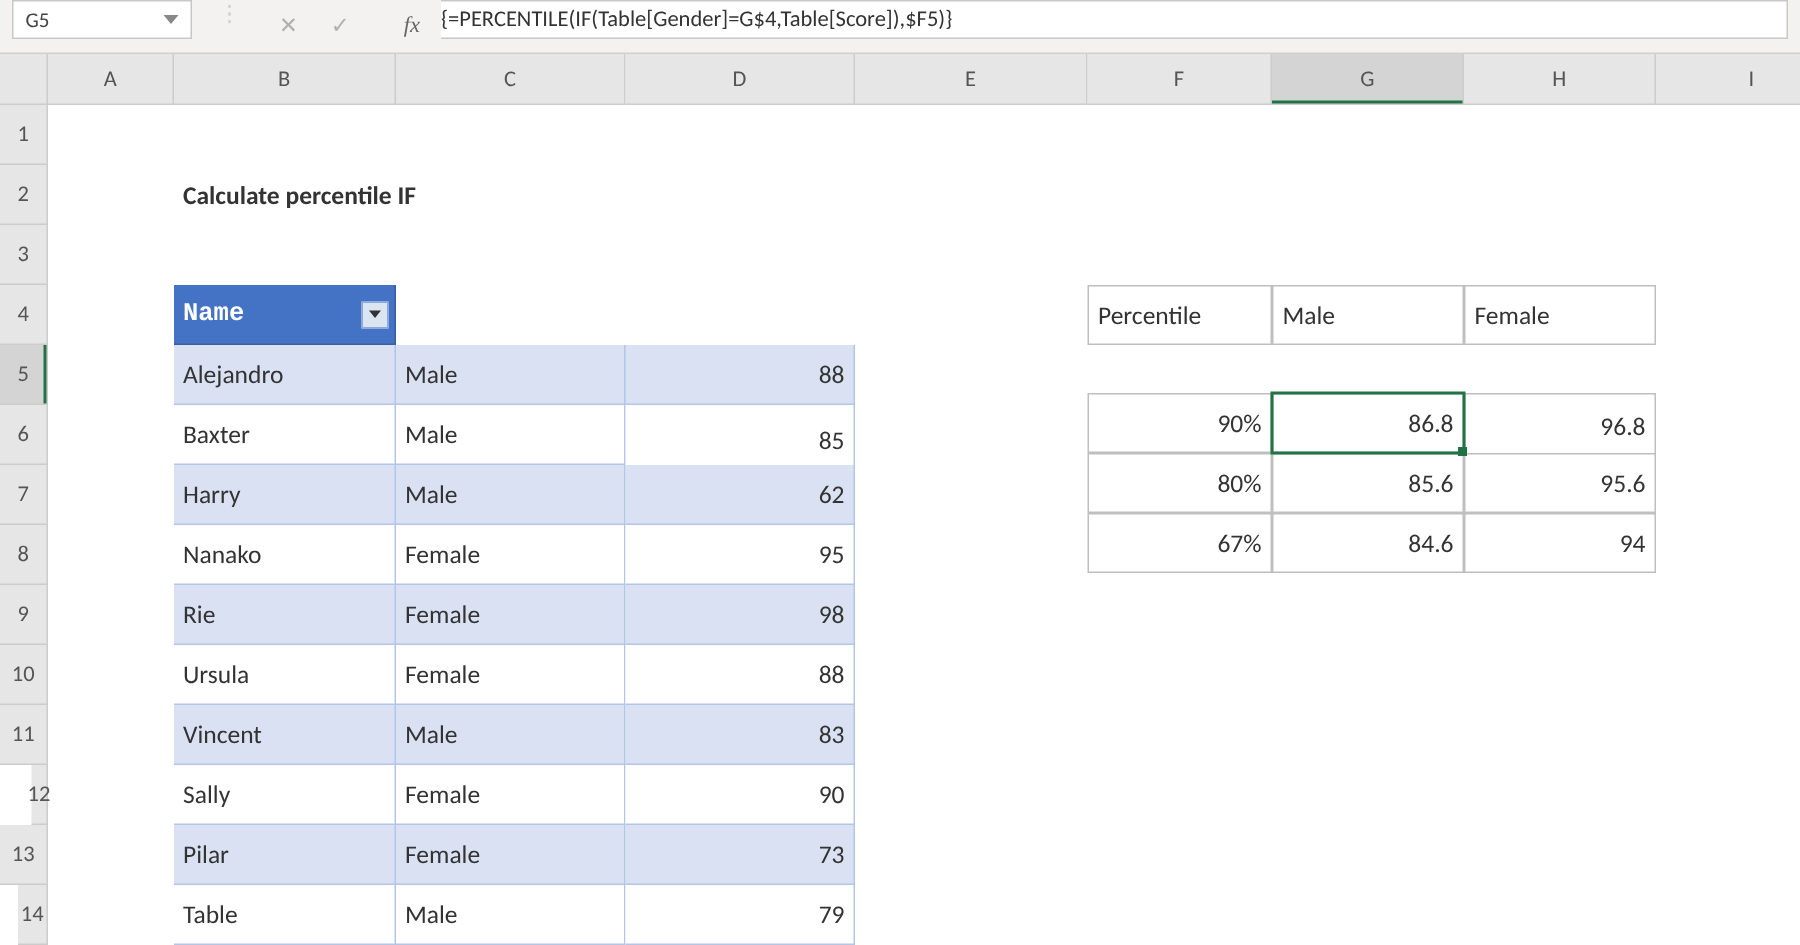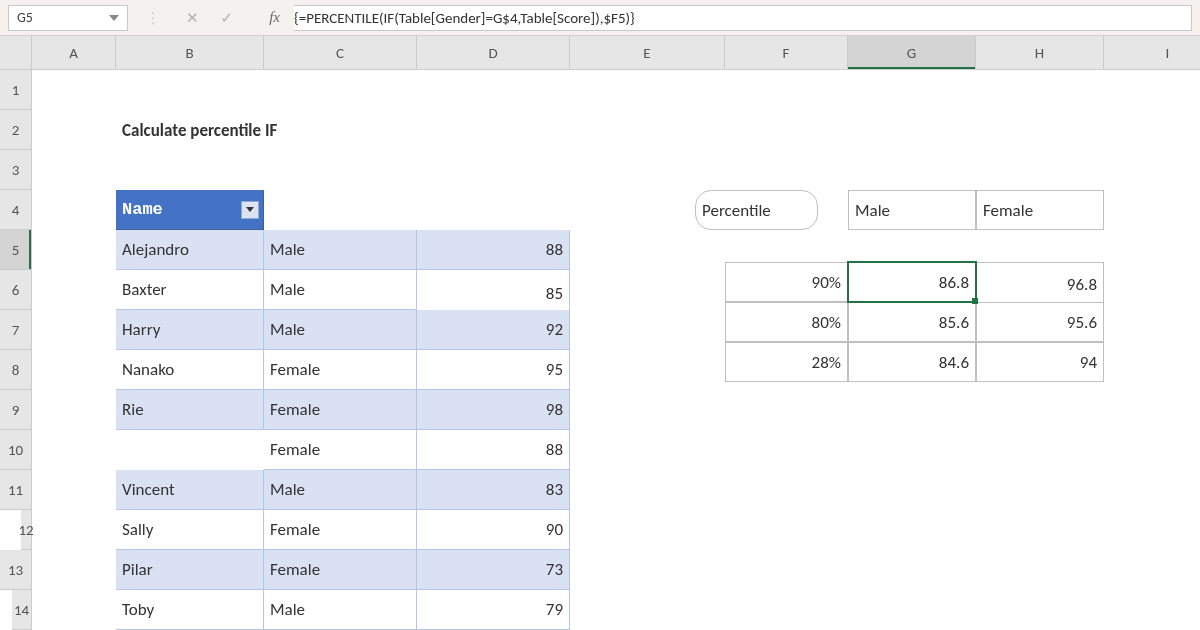--- a/index.html
+++ b/index.html
@@ -5,21 +5,20 @@
   * { box-sizing: border-box; margin: 0; padding: 0; }
   body {
     font-family: Calibri, 'Segoe UI', Arial, sans-serif;
     font-size: 15px;
     background: #fff;
     color: #333;
     overflow: hidden;
   }
   .formula-bar {
     display: flex;
-    align-items: center;
     height: 36px;
     background: #f3f2f1;
     border-bottom: 1px solid #d0d0d0;
     padding: 0 8px;
     gap: 0;
   }
   .name-box {
     width: 120px;
     height: 26px;
     background: #fff;
@@ -262,47 +261,48 @@
       <div class="cell tbl-header" style="left: 232px; top: 120px; width: 153px; height: 40px;">Gender<div class="filter-btn"></div></div>
       <div class="cell tbl-header" style="left: 385px; top: 120px; width: 153px; height: 40px;">Score<div class="filter-btn"></div></div>
       <div class="cell tbl-cell tbl-row-odd" style="left: 84px; top: 160px; width: 148px; height: 40px;">Alejandro</div>
       <div class="cell tbl-cell tbl-row-odd" style="left: 232px; top: 160px; width: 153px; height: 40px;">Male</div>
       <div class="cell tbl-cell num tbl-row-odd" style="left: 385px; top: 160px; width: 153px; height: 40px;">88</div>
       <div class="cell tbl-cell tbl-row-even" style="left: 84px; top: 200px; width: 148px; height: 40px;">Baxter</div>
       <div class="cell tbl-cell tbl-row-even" style="left: 232px; top: 200px; width: 153px; height: 40px;">Male</div>
       <div class="cell tbl-cell num tbl-row-even" style="left: 385px; top: 200px; width: 153px; height: 48px;">85</div>
       <div class="cell tbl-cell tbl-row-odd" style="left: 84px; top: 240px; width: 148px; height: 40px;">Harry</div>
       <div class="cell tbl-cell tbl-row-odd" style="left: 232px; top: 240px; width: 153px; height: 40px;">Male</div>
-      <div class="cell tbl-cell num tbl-row-odd" style="left: 385px; top: 240px; width: 153px; height: 40px;">92</div>
+      <div class="cell tbl-cell num tbl-row-odd" style="left: 385px; top: 240px; width: 153px; height: 40px;">62</div>
       <div class="cell tbl-cell tbl-row-even" style="left: 84px; top: 280px; width: 148px; height: 40px;">Nanako</div>
       <div class="cell tbl-cell tbl-row-even" style="left: 232px; top: 280px; width: 153px; height: 40px;">Female</div>
       <div class="cell tbl-cell num tbl-row-even" style="left: 385px; top: 280px; width: 153px; height: 40px;">95</div>
       <div class="cell tbl-cell tbl-row-odd" style="left: 84px; top: 320px; width: 148px; height: 40px;">Rie</div>
       <div class="cell tbl-cell tbl-row-odd" style="left: 232px; top: 320px; width: 153px; height: 40px;">Female</div>
       <div class="cell tbl-cell num tbl-row-odd" style="left: 385px; top: 320px; width: 153px; height: 40px;">98</div>
+      <div class="cell tbl-cell tbl-row-even" style="left: 84px; top: 360px; width: 148px; height: 40px;">Ursula</div>
       <div class="cell tbl-cell tbl-row-even" style="left: 232px; top: 360px; width: 153px; height: 40px;">Female</div>
       <div class="cell tbl-cell num tbl-row-even" style="left: 385px; top: 360px; width: 153px; height: 40px;">88</div>
       <div class="cell tbl-cell tbl-row-odd" style="left: 84px; top: 400px; width: 148px; height: 40px;">Vincent</div>
       <div class="cell tbl-cell tbl-row-odd" style="left: 232px; top: 400px; width: 153px; height: 40px;">Male</div>
       <div class="cell tbl-cell num tbl-row-odd" style="left: 385px; top: 400px; width: 153px; height: 40px;">83</div>
       <div class="cell tbl-cell tbl-row-even" style="left: 84px; top: 440px; width: 148px; height: 40px;">Sally</div>
       <div class="cell tbl-cell tbl-row-even" style="left: 232px; top: 440px; width: 153px; height: 40px;">Female</div>
       <div class="cell tbl-cell num tbl-row-even" style="left: 385px; top: 440px; width: 153px; height: 40px;">90</div>
       <div class="cell tbl-cell tbl-row-odd" style="left: 84px; top: 480px; width: 148px; height: 40px;">Pilar</div>
       <div class="cell tbl-cell tbl-row-odd" style="left: 232px; top: 480px; width: 153px; height: 40px;">Female</div>
       <div class="cell tbl-cell num tbl-row-odd" style="left: 385px; top: 480px; width: 153px; height: 40px;">73</div>
-      <div class="cell tbl-cell tbl-row-even" style="left: 84px; top: 520px; width: 148px; height: 40px;">Toby</div>
+      <div class="cell tbl-cell tbl-row-even" style="left: 84px; top: 520px; width: 148px; height: 40px;">Table</div>
       <div class="cell tbl-cell tbl-row-even" style="left: 232px; top: 520px; width: 153px; height: 40px;">Male</div>
       <div class="cell tbl-cell num tbl-row-even" style="left: 385px; top: 520px; width: 153px; height: 40px;">79</div>
-      <div class="cell side-header" style="left: 663px; top: 120px; width: 123px; height: 40px; border-radius: 16px;">Percentile</div>
+      <div class="cell side-header" style="left: 693px; top: 120px; width: 123px; height: 40px;">Percentile</div>
       <div class="cell side-header" style="left: 816px; top: 120px; width: 128px; height: 40px;">Male</div>
       <div class="cell side-header" style="left: 944px; top: 120px; width: 128px; height: 40px;">Female</div>
       <div class="cell side-cell num" style="left: 693px; top: 160px; width: 123px; height: 40px;">90%</div>
       <div class="cell side-cell num selected-cell" style="left: 816px; top: 160px; width: 128px; height: 40px;">86.8</div>
       <div class="cell side-cell num" style="left: 944px; top: 160px; width: 128px; height: 44px;">96.8</div>
       <div class="cell side-cell num" style="left: 693px; top: 200px; width: 123px; height: 40px;">80%</div>
       <div class="cell side-cell num" style="left: 816px; top: 200px; width: 128px; height: 40px;">85.6</div>
       <div class="cell side-cell num" style="left: 944px; top: 200px; width: 128px; height: 40px;">95.6</div>
-      <div class="cell side-cell num" style="left: 693px; top: 240px; width: 123px; height: 40px;">28%</div>
+      <div class="cell side-cell num" style="left: 693px; top: 240px; width: 123px; height: 40px;">67%</div>
       <div class="cell side-cell num" style="left: 816px; top: 240px; width: 128px; height: 40px;">84.6</div>
       <div class="cell side-cell num" style="left: 944px; top: 240px; width: 128px; height: 40px;">94</div>
     </div>
 </div>
 
 </body></html>

